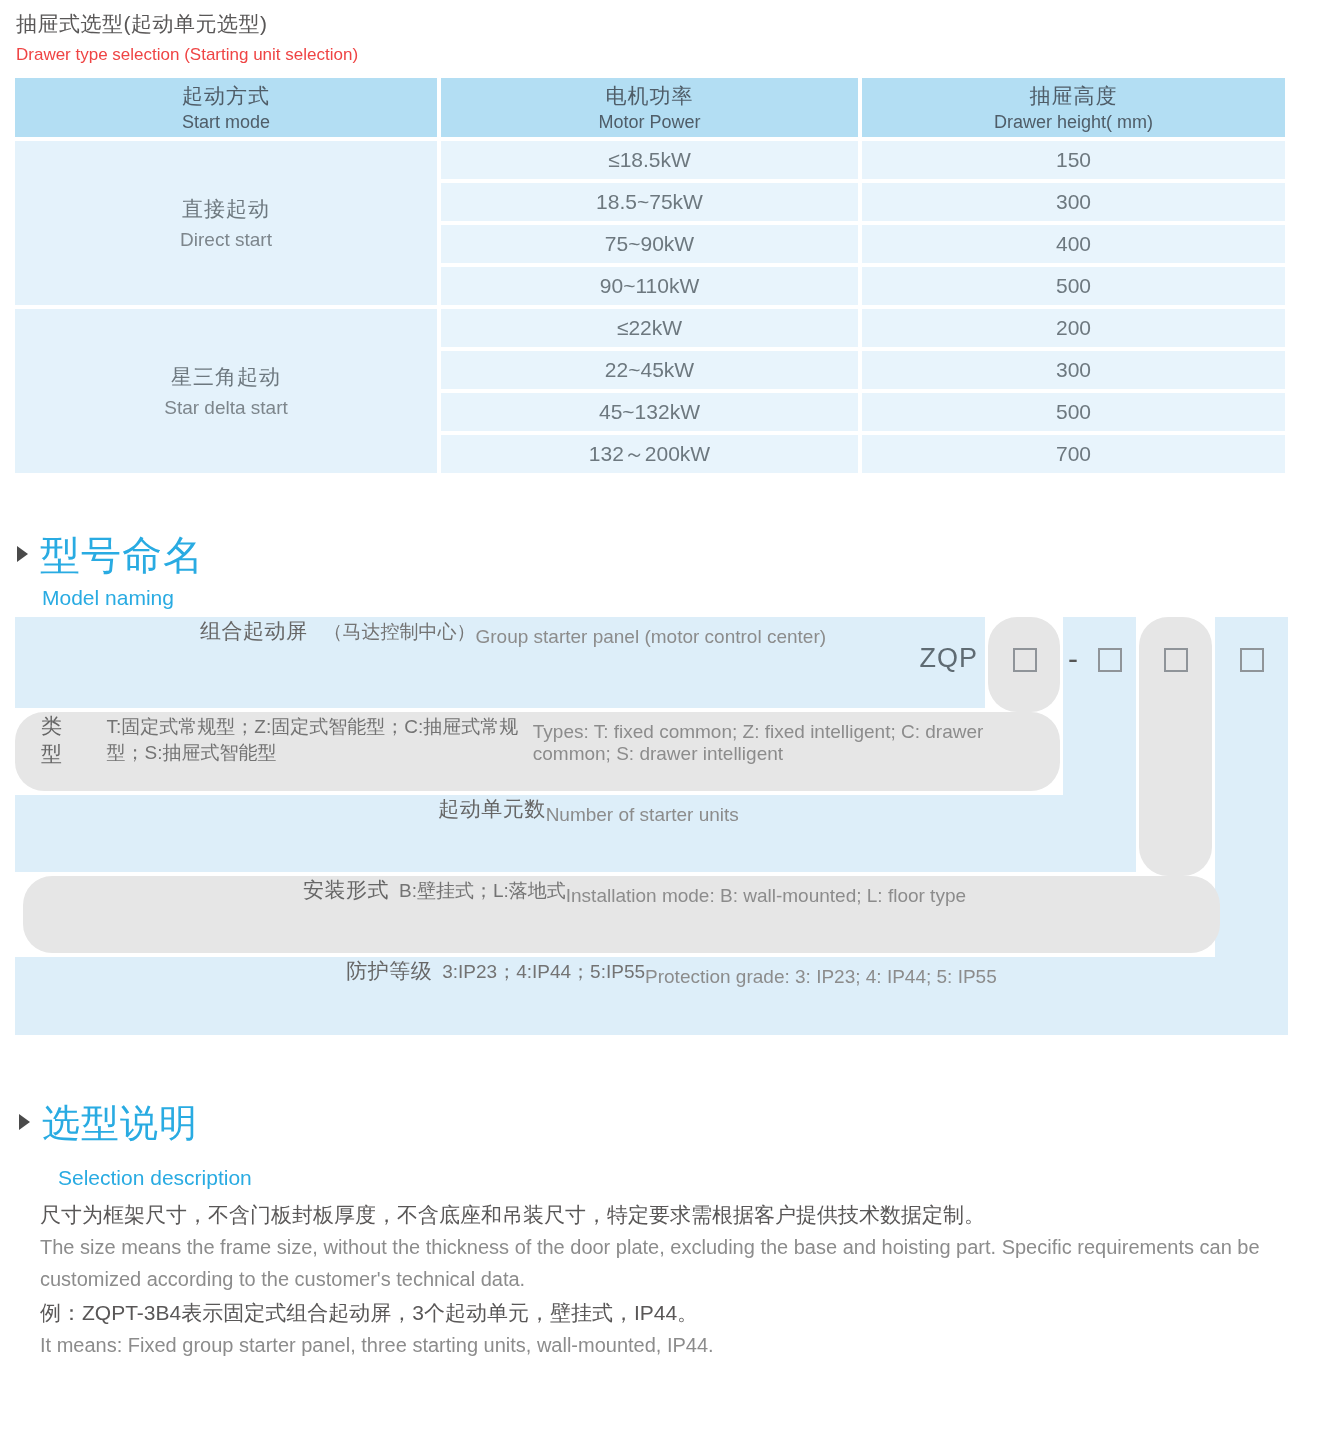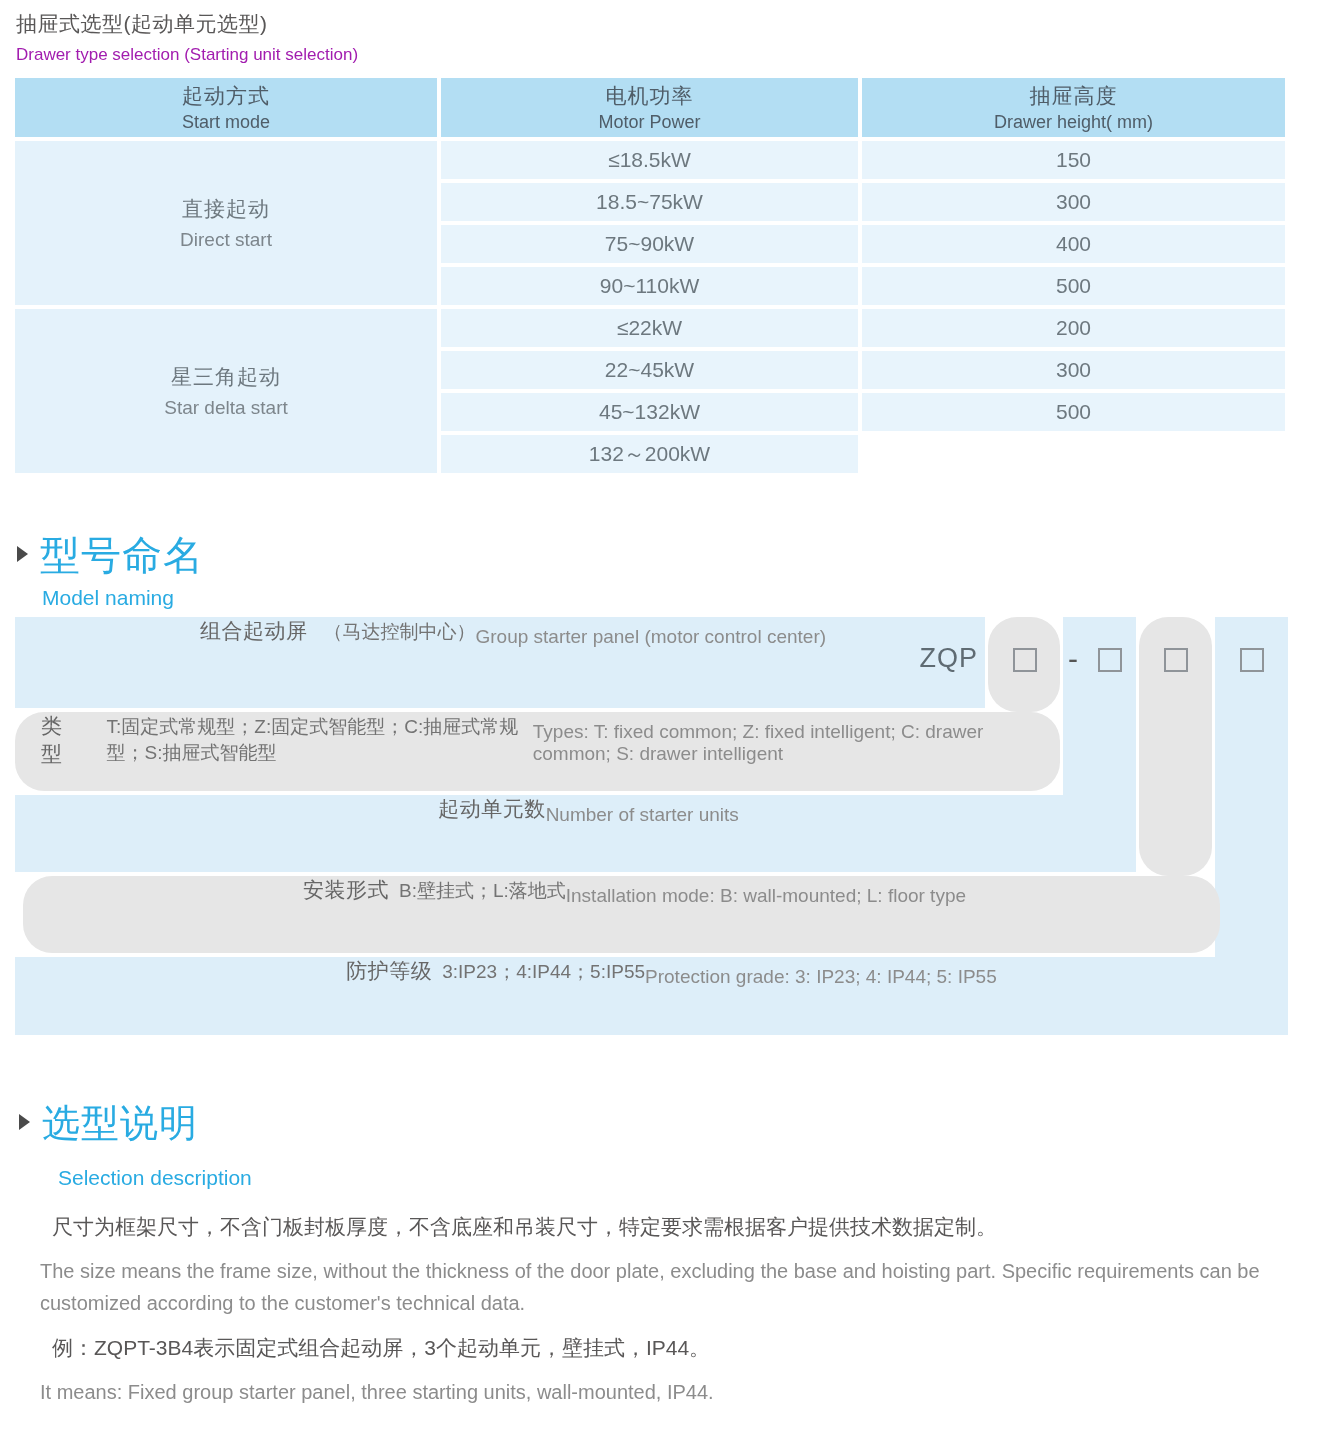--- a/index.html
+++ b/index.html
@@ -2,21 +2,21 @@
 <html><head>
 <meta charset="utf-8">
 <style>
   html,body{margin:0;padding:0;background:#ffffff;}
   body{font-family:"Liberation Sans","DejaVu Sans",sans-serif;color:#5a5a5a;}
   .page{position:relative;width:1322px;height:1436px;background:#ffffff;overflow:hidden;}
 
   
   .title-block{position:absolute;left:16px;top:10px;}
   .title-cn{font-size:21px;color:#595757;letter-spacing:.5px;}
-  .title-en{font-size:17px;color:#a21caf;margin-top:7px;}
+  .title-en{font-size:17px;color:#ef4444;margin-top:7px;}
 
   
   .sel-table{position:absolute;left:15px;top:78px;display:grid;
              grid-template-columns:422px 417px 423px;
              grid-template-rows:59px repeat(8,38px);
              gap:4px;}
   .sel-table > div{display:flex;flex-direction:column;align-items:center;justify-content:center;}
   .th{background:#b3def3;color:#4f5d68;}
   .th .h-cn{font-size:21px;letter-spacing:1px;}
   .th .h-en{font-size:18px;margin-top:2px;}
@@ -52,21 +52,21 @@
   .d-en{font-size:19px;color:#8c8c8c;margin-top:9px;}
   .d-line{display:flex;align-items:baseline;}
   .d-code{position:absolute;left:878px;top:26px;width:100px;text-align:right;
           font-size:27px;color:#5f6b73;letter-spacing:1px;}
   .d-box{position:absolute;top:31px;width:20px;height:20px;border:2px solid #8f9499;background:transparent;}
   .b1{left:1013px;} .b2{left:1098px;} .b3{left:1164px;} .b4{left:1240px;}
   .d-dash{position:absolute;left:1068px;top:25px;font-size:30px;color:#555555;}
 
   
   .desc-body{position:absolute;left:40px;top:1198px;width:1248px;}
-  .p-cn{font-size:21px;color:#595757;line-height:33px;margin:12px;}
+  .p-cn{font-size:21px;color:#595757;line-height:33px;margin:0;}
   .p-en{font-size:20px;color:#8c8c8c;line-height:32px;margin:0 0 1px 0;}
 </style>
 </head>
 <body>
 
 <div class="page">
 
   <div class="title-block">
     <div class="title-cn">抽屉式选型(起动单元选型)</div>
     <div class="title-en">Drawer type selection (Starting unit selection)</div>
@@ -104,20 +104,21 @@
     <div class="cell" style="grid-area:5/2">90~110kW</div>
     <div class="cell" style="grid-area:5/3">500</div>
 
     <div class="cell" style="grid-area:6/2">≤22kW</div>
     <div class="cell" style="grid-area:6/3">200</div>
     <div class="cell" style="grid-area:7/2">22~45kW</div>
     <div class="cell" style="grid-area:7/3">300</div>
     <div class="cell" style="grid-area:8/2">45~132kW</div>
     <div class="cell" style="grid-area:8/3">500</div>
     <div class="cell" style="grid-area:9/2">132～200kW</div>
+    <div class="cell" style="grid-area:9/3">700</div>
   </div>
 
   <span class="tri" style="left:17px;top:546px;"></span>
   <div class="sec-cn" style="left:40px;top:528px;">型号命名</div>
   <div class="sec-en" style="left:42px;top:586px;">Model naming</div>
 
   <div class="diagram">
     <div class="d-col c1 bg-gray"></div>
     <div class="d-col c2 bg-blue"></div>
     <div class="d-col c3 bg-gray"></div>

